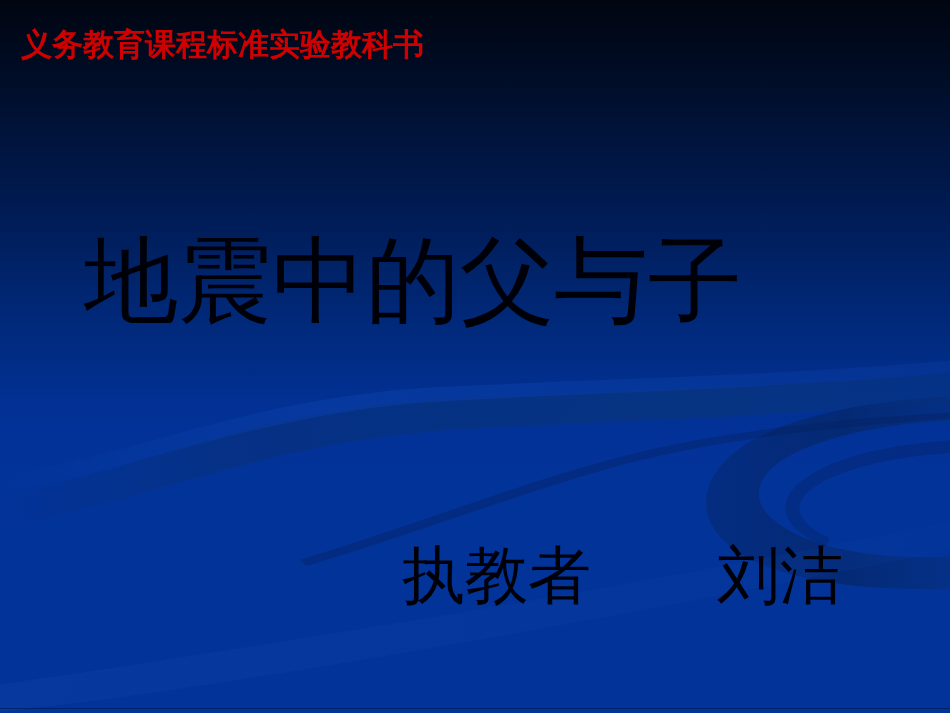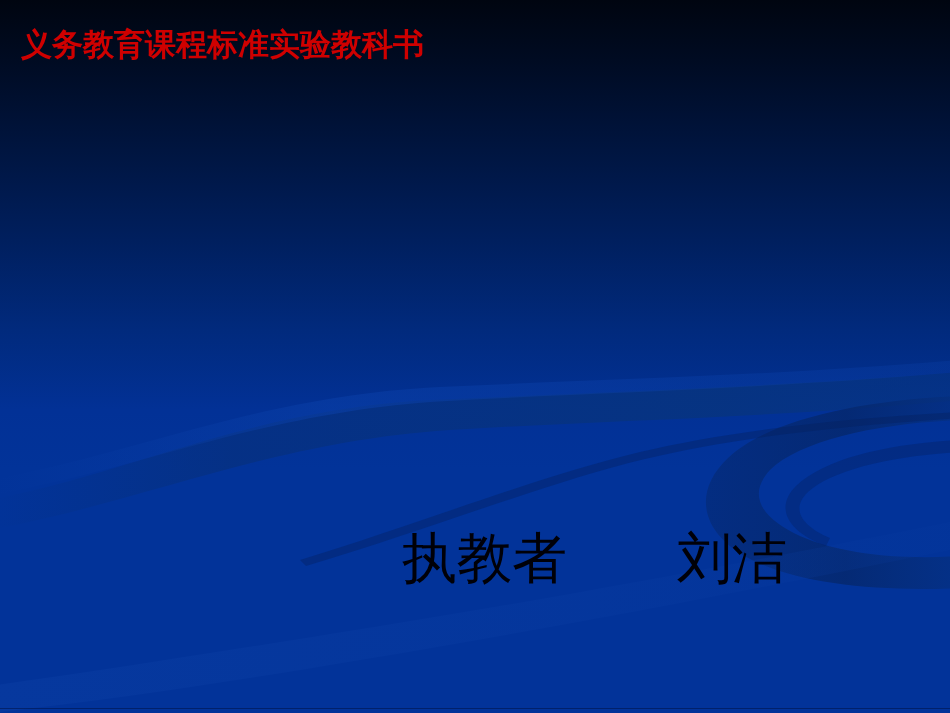--- a/index.html
+++ b/index.html
@@ -84,24 +84,24 @@
     line-height: 112px;
     letter-spacing: 0px;
     color: #000008;
     white-space: nowrap;
   }
 
   
   .presenter {
     position: absolute;
     left: 402px;
-    top: 525px;
+    top: 543px;
     font-family: "DejaVu Serif", "Liberation Serif", serif;
     font-weight: normal;
-    font-size: 55px;
+    font-size: 63px;
     line-height: 66px;
     letter-spacing: 0px;
     color: #000008;
     white-space: pre;
   }
 </style>
 </head>
 <body>
 
 <div class="slide">
@@ -152,16 +152,17 @@
 
       <path d="M 960,452 C 890,456 832,470 808,492 C 790,509 802,526 830,538
                L 826,546 C 788,532 774,508 796,486 C 826,458 888,444 960,440 Z" fill="#04246a" fill-opacity="0.45"></path>
     </svg>
   </div>
 
   <div class="bottom-rule"></div>
 
   <div class="header-text">义务教育课程标准实验教科书</div>
 
+  <div class="main-title">地震中的父与子</div>
 
   <div class="presenter">执教者　　刘洁</div>
 
 </div>
 
 </body></html>

